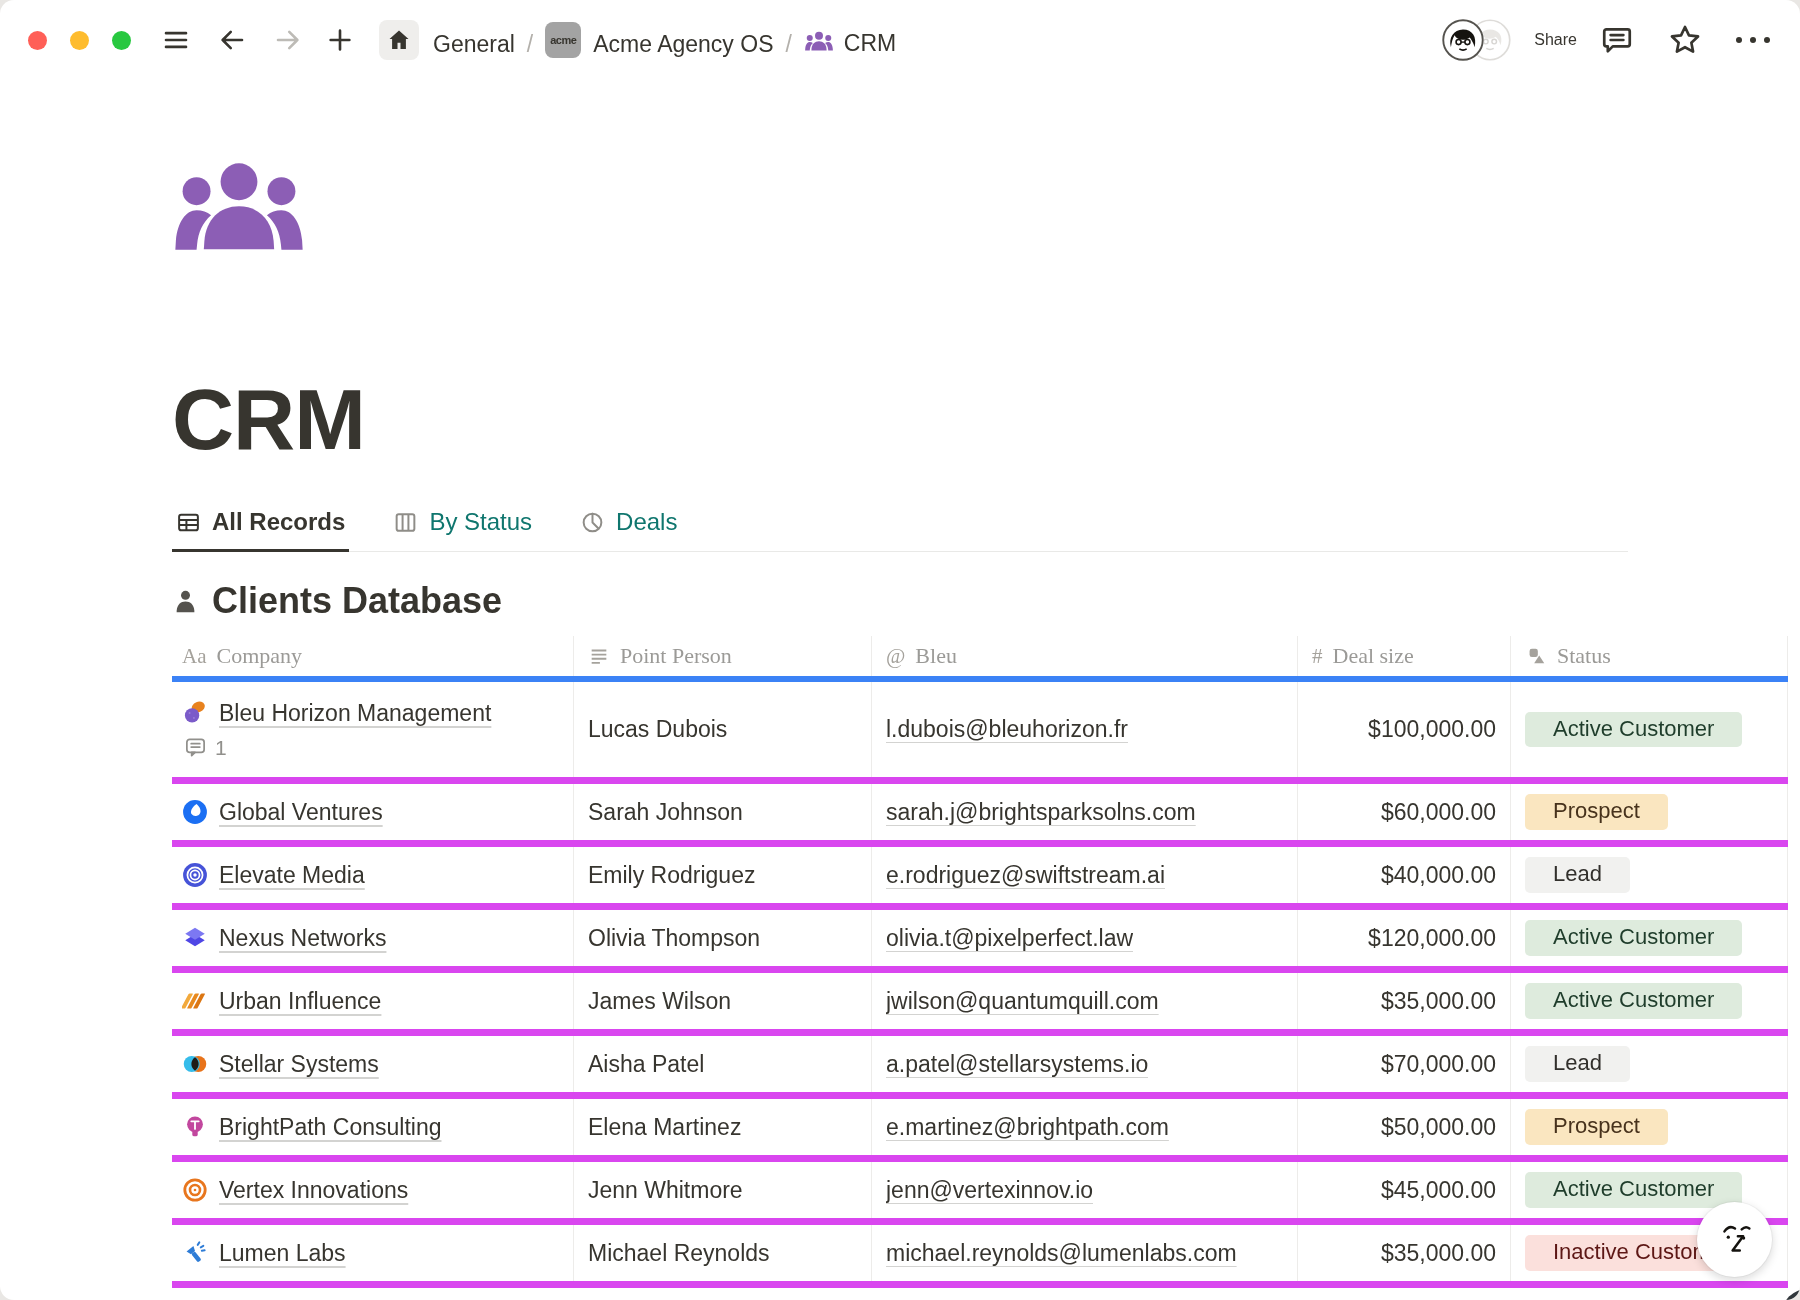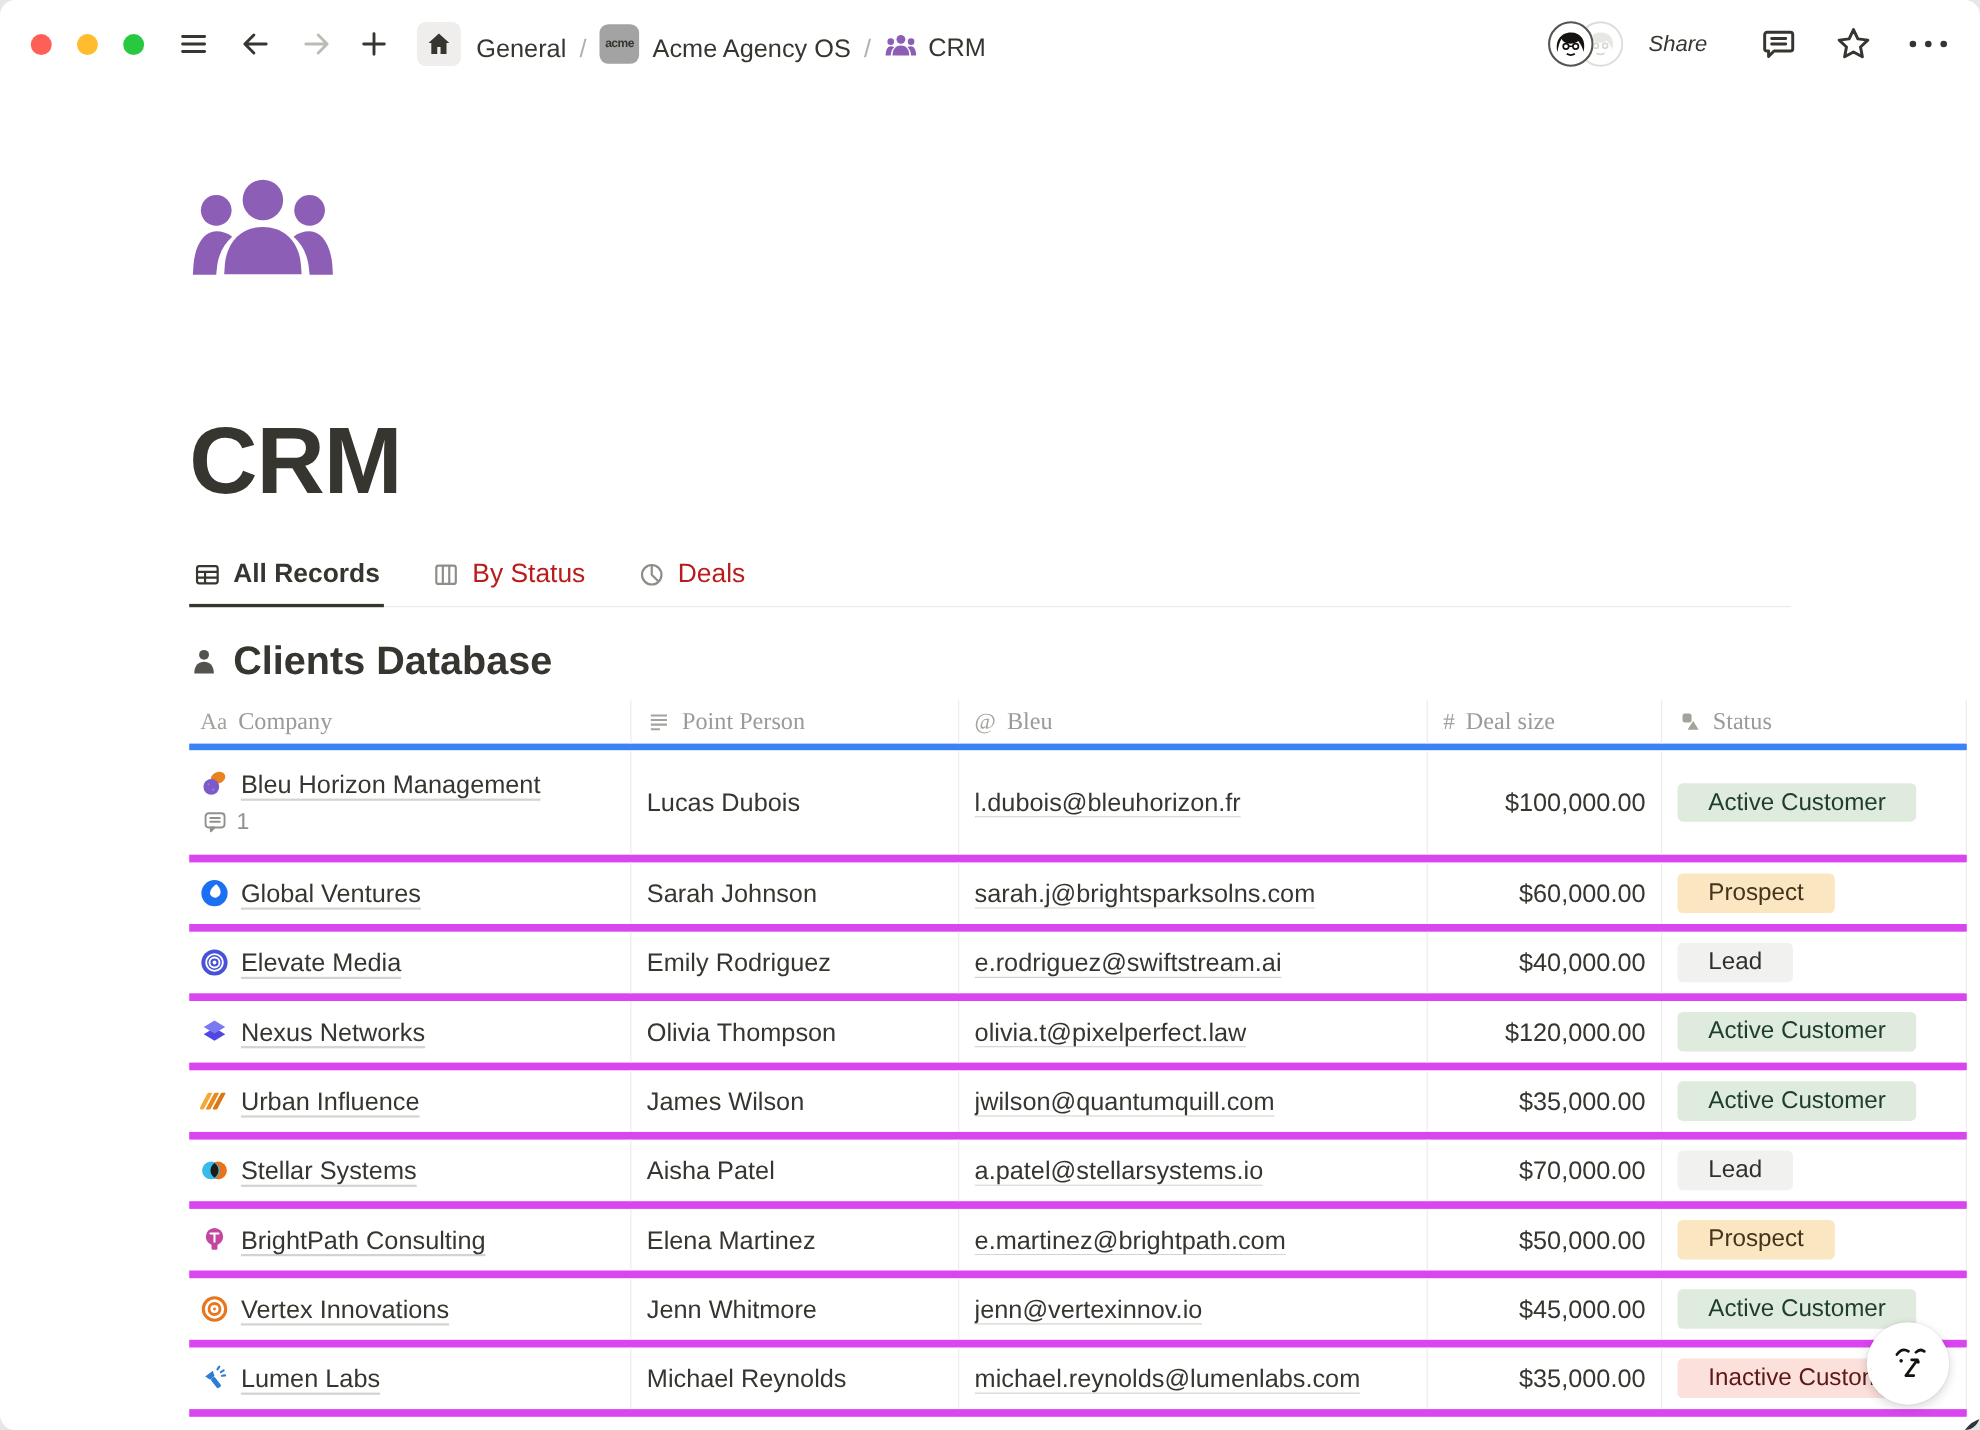--- a/index.html
+++ b/index.html
@@ -19,32 +19,32 @@
   .crumbs { display:flex; align-items:flex-end; margin-left:14px; font-size:23px; }
   .crumb { color:#37352F; cursor:pointer; }
   .crumb-sep { color:#B3B0AB; margin:0 12px; }
   .acme-chip { width:36px; height:36px; border-radius:8px; background:#a3a3a3; display:flex; align-items:center; justify-content:center; font-size:11px; font-weight:700; letter-spacing:-0.5px; color:#37352F; margin-right:12px; }
   .crumb-page { display:flex; align-items:center; gap:10px; }
   .spacer { flex:1; }
   .avatars { position:relative; width:72px; height:44px; margin-right:20px; }
   .avatar { position:absolute; top:1px; width:42px; height:42px; border-radius:50%; background:#fff; }
   .avatar.a2 { left:27px; opacity:.55; }
   .avatar.a1 { left:0; z-index:2; }
-  .share { font-size:20px; margin-right:48px; cursor:pointer;font-style:italic; }
+  .share { font-size:16px; margin-right:23px; cursor:pointer; }
   .tb-right-icon { margin-right:34px; cursor:pointer; }
   .dots { display:flex; gap:8px; align-items:center; cursor:pointer; }
   .dots i { width:6px; height:6px; border-radius:50%; background:#37352F; }
 
   
   .content { padding-left:172px; }
   .page-icon { margin-top:70px; width:134px; height:126px; cursor:pointer; }
   .page-title { margin-top:100px; font-size:86px; line-height:1; font-weight:700; letter-spacing:-1px; }
 
   .tabs { margin-top:38px; width:1456px; border-bottom:1px solid #E9E9E7; display:flex; gap:40px; }
-  .tab { display:flex; align-items:center; gap:11px; font-size:24px; padding:8px 4px 13px; color:#b91c1c; cursor:pointer; border-bottom:3px solid transparent; margin-bottom:-1px; }
+  .tab { display:flex; align-items:center; gap:11px; font-size:24px; padding:8px 4px 13px; color:#0f766e; cursor:pointer; border-bottom:3px solid transparent; margin-bottom:-1px; }
   .tab.active { color:#37352F; font-weight:600; border-bottom-color:#37352F; }
   .tab svg { display:block; }
 
   .section-head { margin-top:28px; display:flex; align-items:center; gap:13px; }
   .section-title { font-size:36px; font-weight:700; }
 
   
   .table { margin-top:14px; width:1616px; }
   .thead, .trow { display:grid; grid-template-columns:402px 298px 426px 213px 277px; }
   .thead { height:46px; border-bottom:6px solid #3b82f6;font-family:Liberation Serif, serif; }

